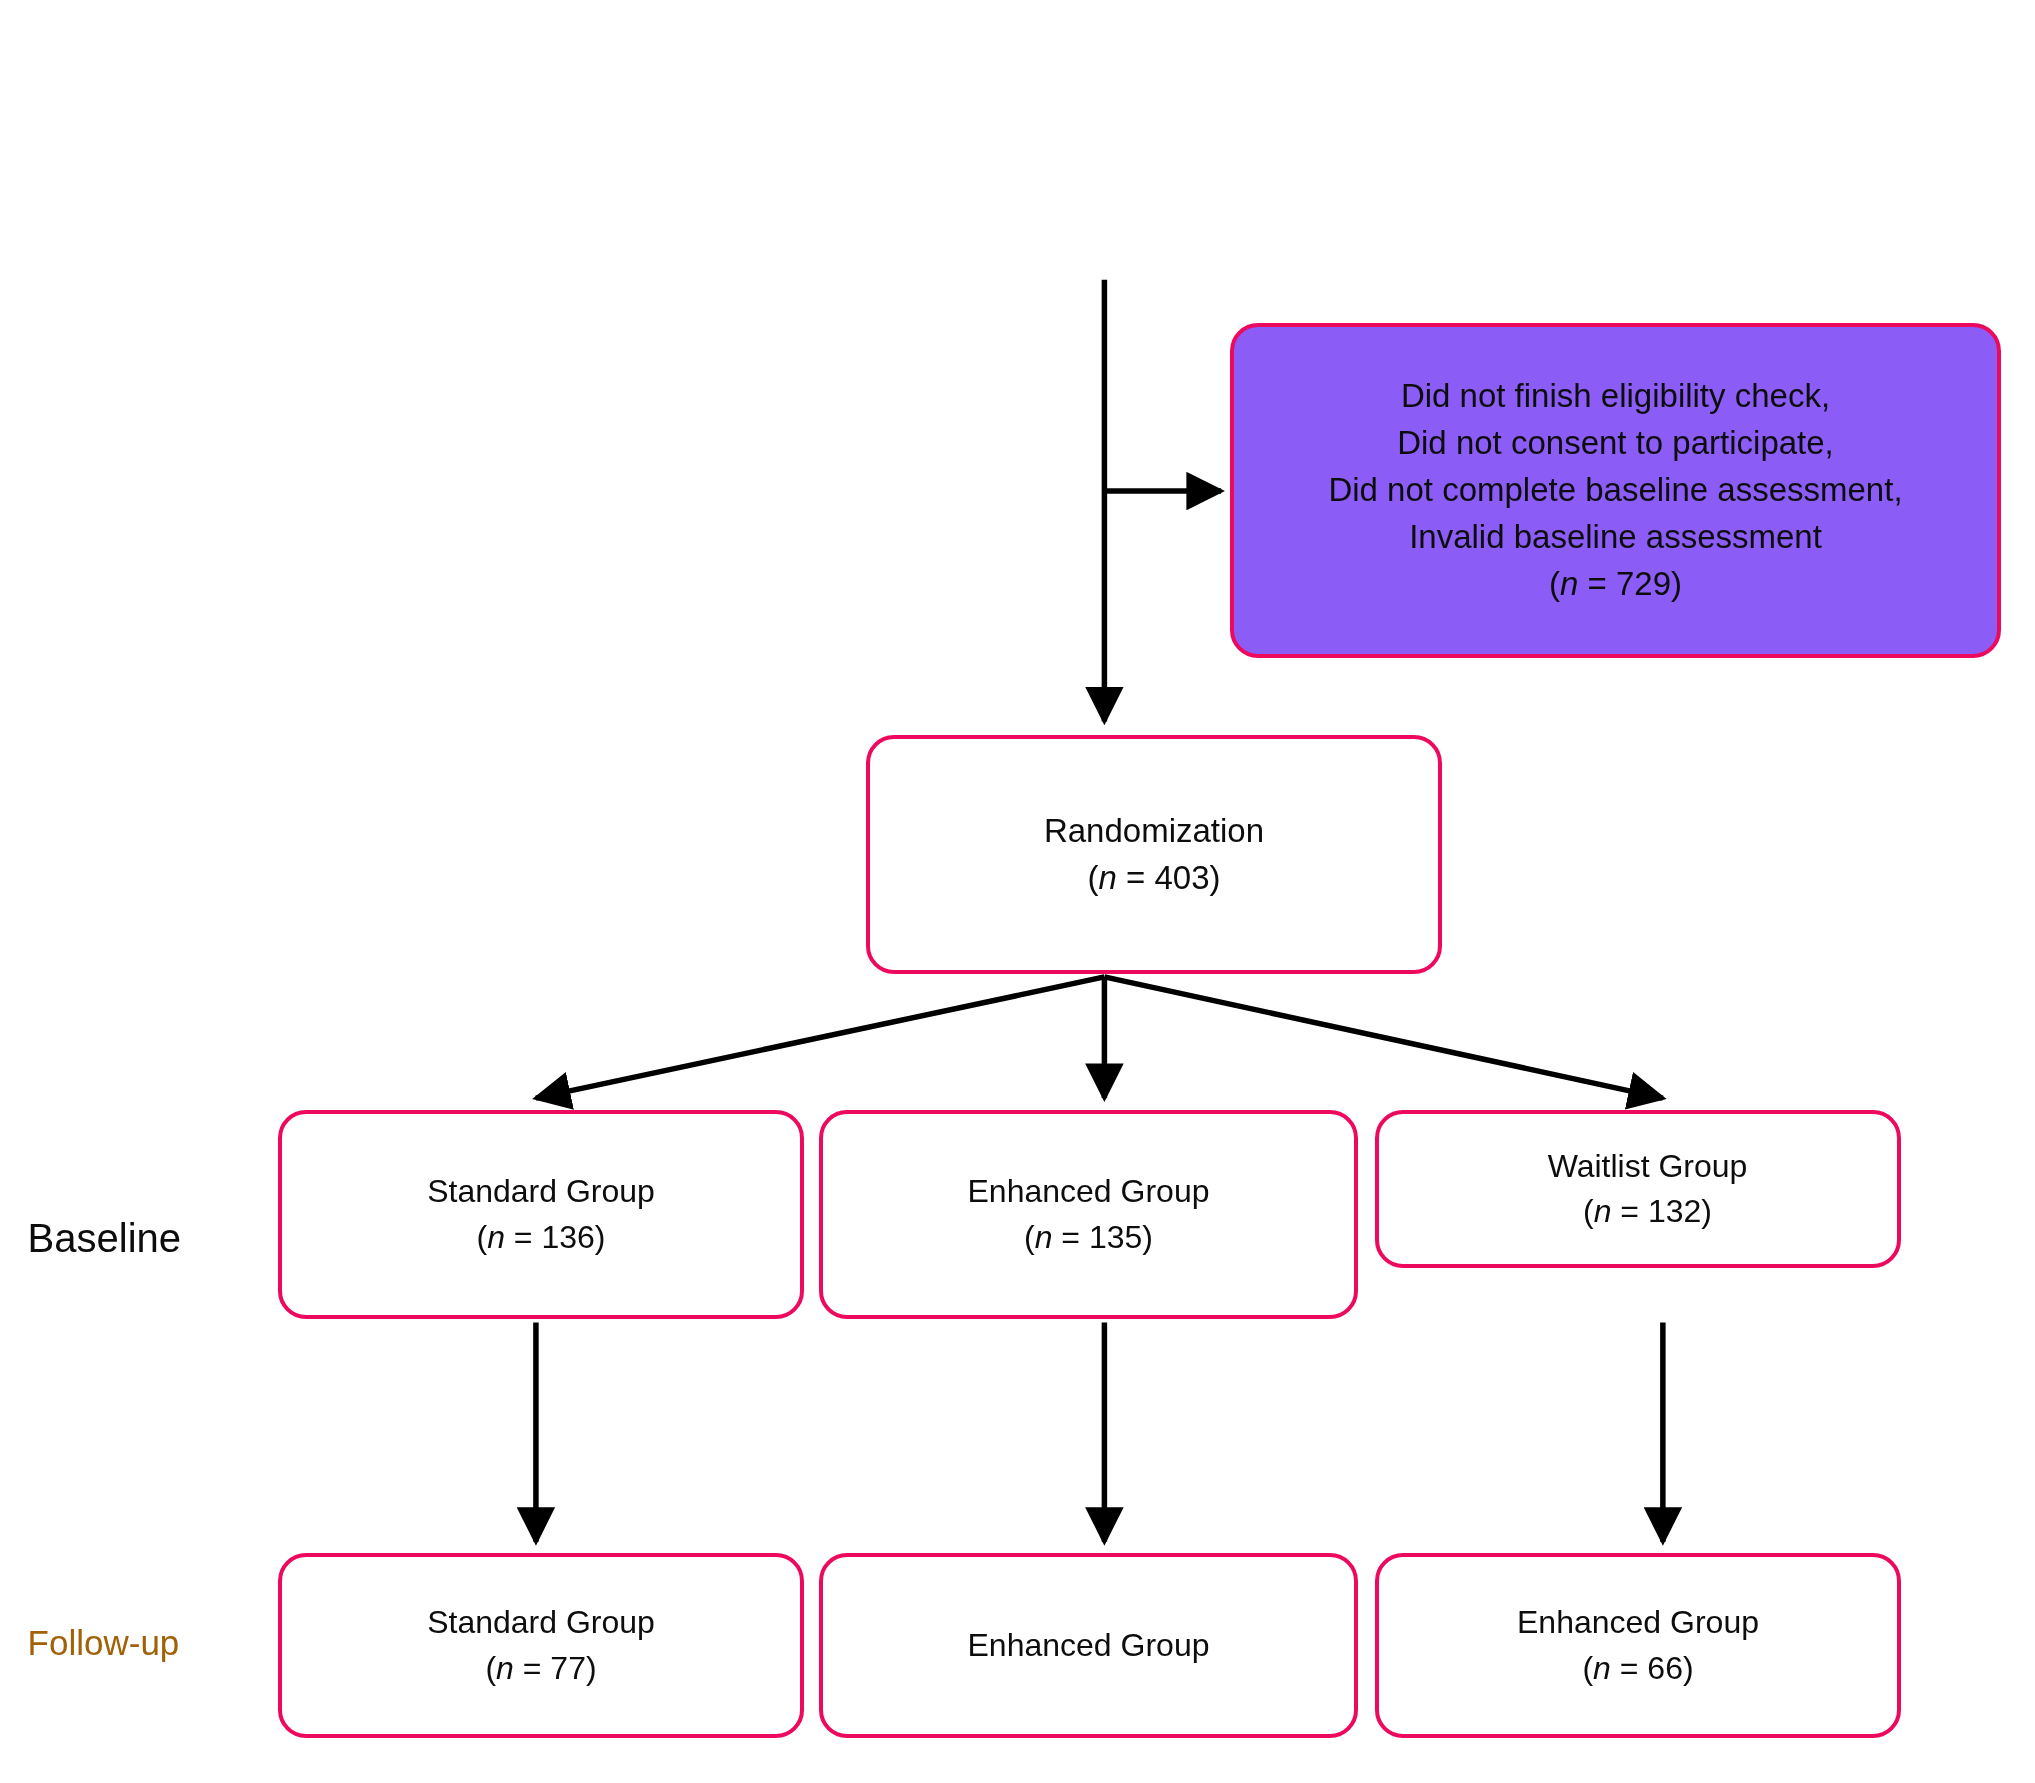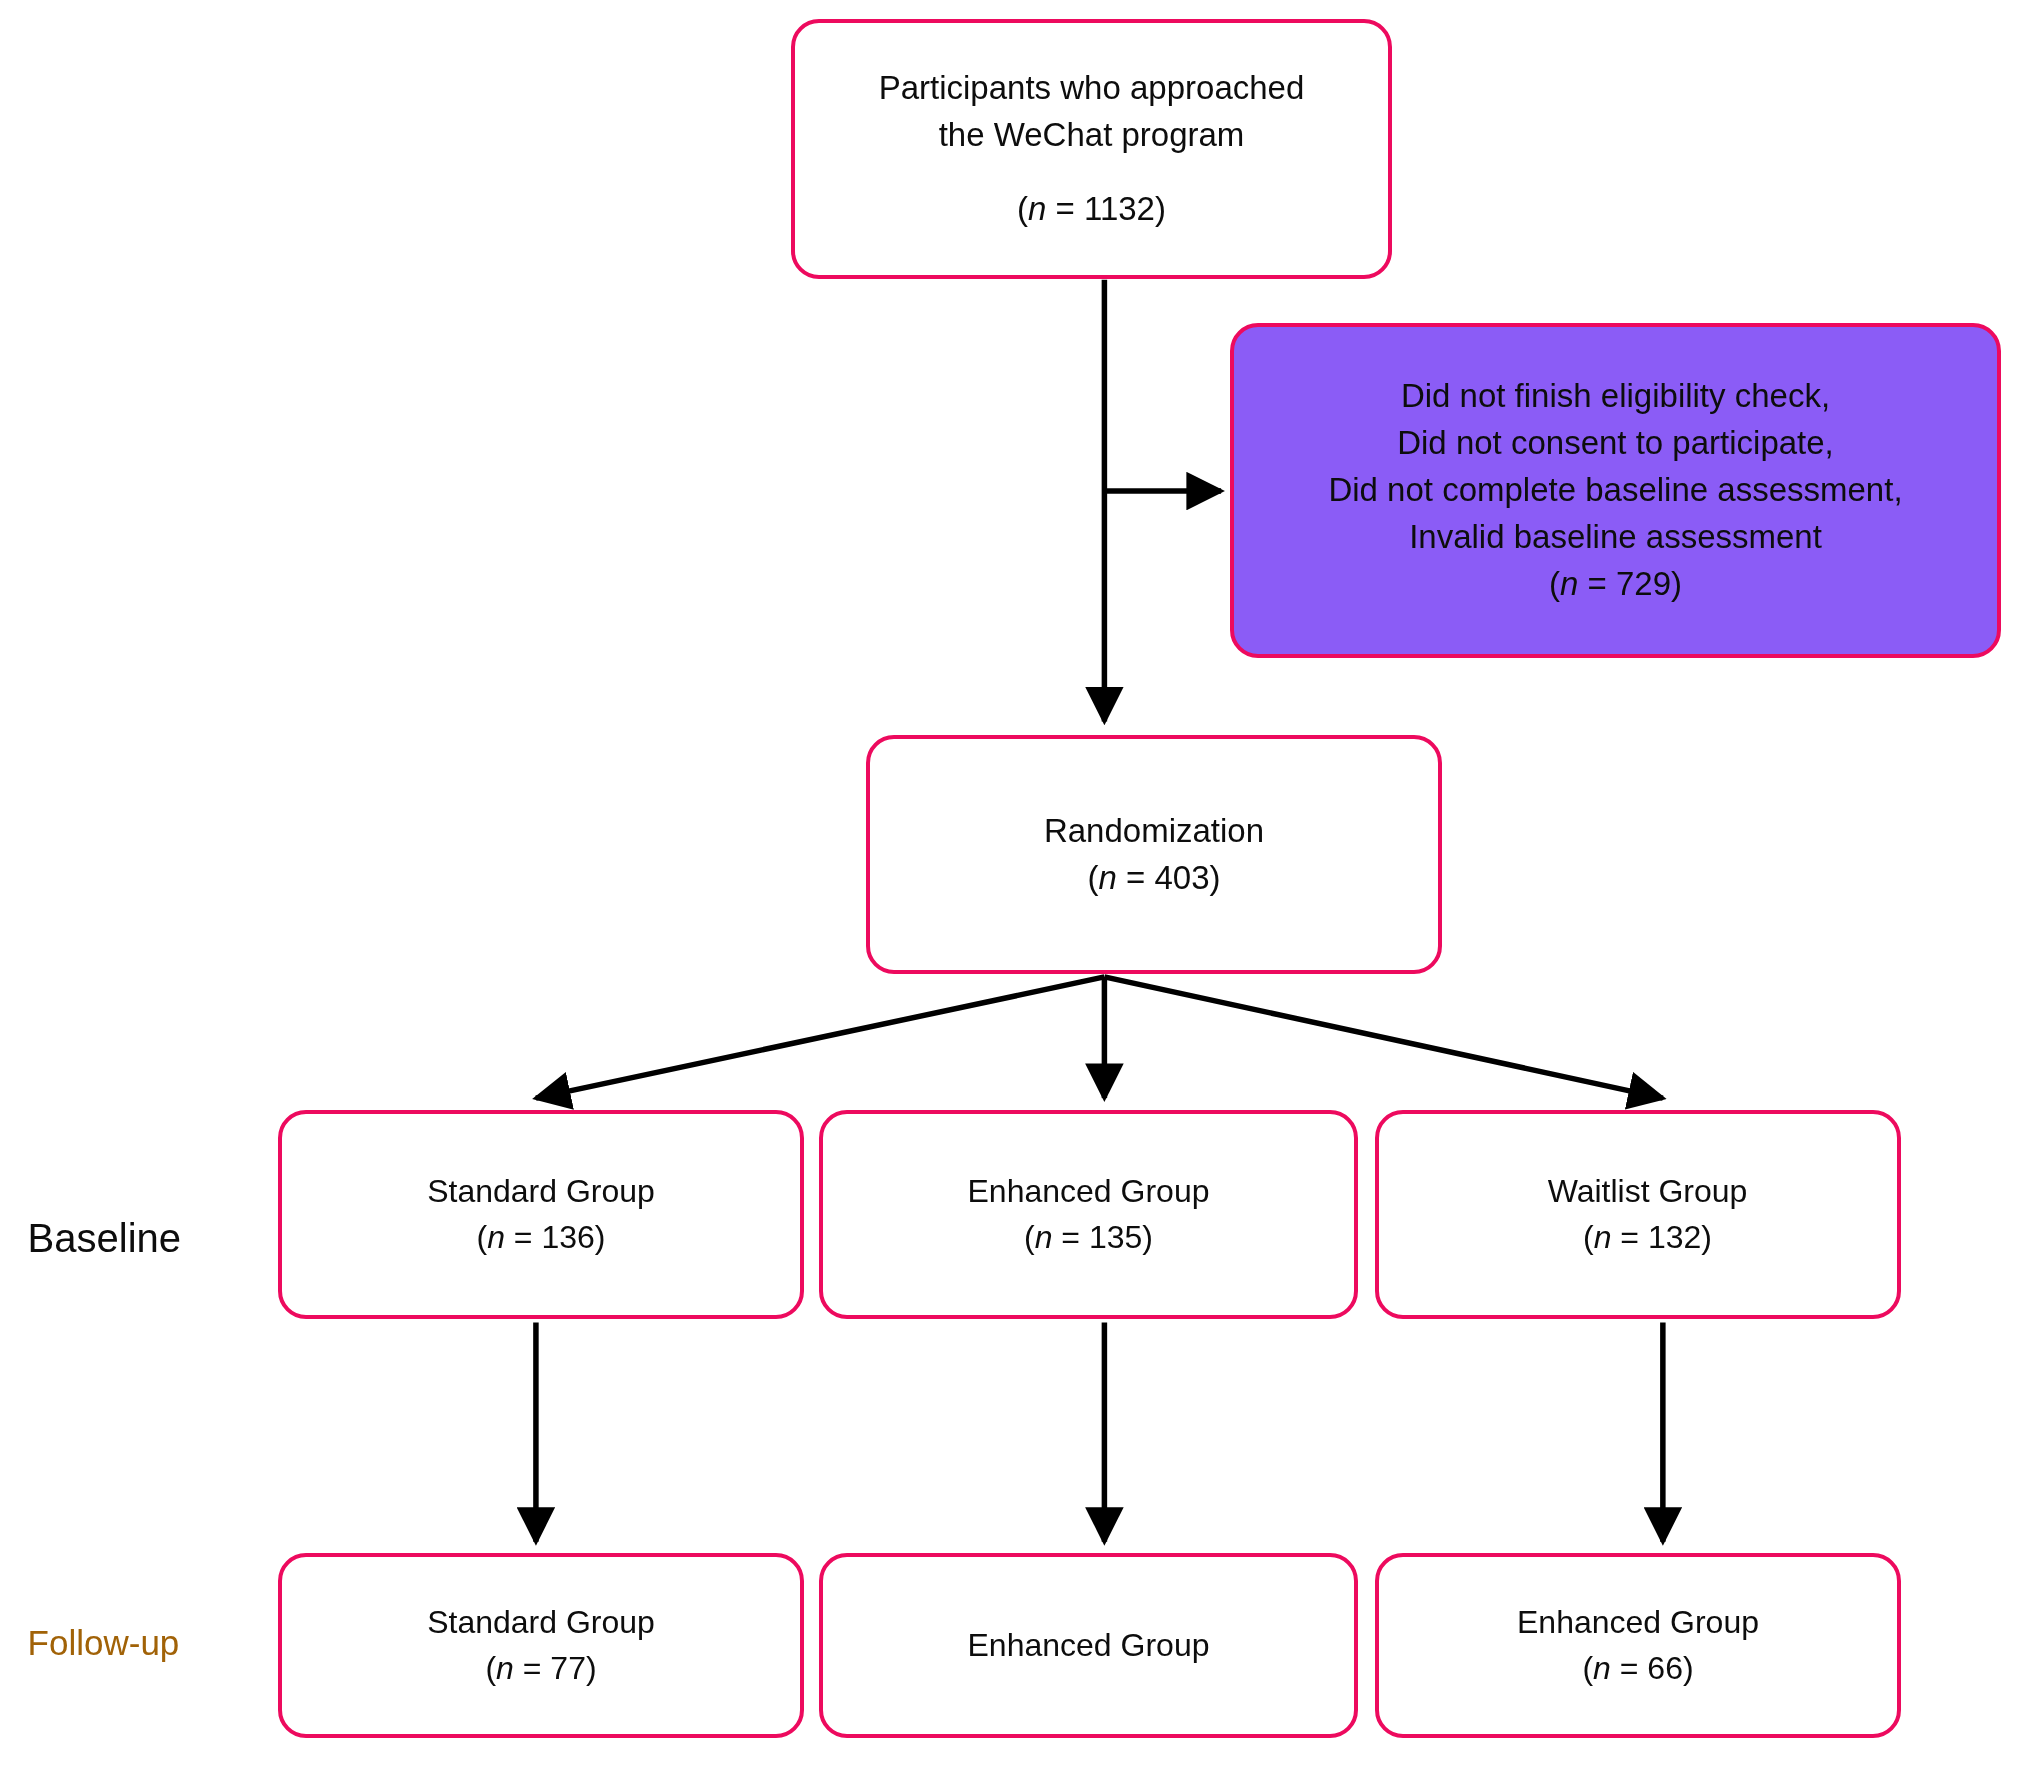--- a/index.html
+++ b/index.html
@@ -55,21 +55,21 @@
     z-index: 2;
   }
   
   #node-approached { left: 791px; top: 19px;   width: 601px; height: 260px; font-size: 33px; }
   #node-approached .gap { height: 27px; }
   #node-excluded  { left: 1230px; top: 323px;  width: 771px; height: 335px; font-size: 33px; }
   #node-random    { left: 822px; top: 735px; width: 576px; height: 239px; font-size: 33px; margin-left: 44px; }
 
   #node-base-std  { left: 278px;  top: 1110px; width: 526px; height: 209px; font-size: 32px; }
   #node-base-enh  { left: 819px; top: 1110px; width: 539px; height: 209px; font-size: 32px; }
-  #node-base-wl   { left: 1375px; top: 1110px; width: 526px; height: 209px; font-size: 32px; padding-left: 19px; }
+  #node-base-wl   { left: 1375px; top: 1110px; width: 526px; height: 158px; font-size: 32px; padding-left: 19px; }
 
   #node-fu-std    { left: 278px;  top: 1553px; width: 526px; height: 185px; font-size: 32px; }
   #node-fu-enh    { left: 819px; top: 1553px; width: 539px; height: 185px; font-size: 32px; }
   #node-fu-wl     { left: 1375px; top: 1553px; width: 526px; height: 185px; font-size: 32px; }
 
   #label-baseline  { left: 27.6px;  top: 1216px; font-size: 40px; }
   #label-followup  { left: 27.6px;  top: 1623px; font-size: 35px; }
 
   .n-italic { font-style: italic; }
 </style>
@@ -93,26 +93,20 @@
 
     <line x1="2205" y1="1950" x2="2205" y2="2192" stroke="#000000" stroke-width="11" marker-end="url(#arrowhead)"></line>
 
     <line x1="2205" y1="1950" x2="3320" y2="2192" stroke="#000000" stroke-width="11" marker-end="url(#arrowhead)"></line>
 
     <line x1="1070" y1="2640" x2="1070" y2="3078" stroke="#000000" stroke-width="11" marker-end="url(#arrowhead)"></line>
     <line x1="2205" y1="2640" x2="2205" y2="3078" stroke="#000000" stroke-width="11" marker-end="url(#arrowhead)"></line>
     <line x1="3320" y1="2640" x2="3320" y2="3078" stroke="#000000" stroke-width="11" marker-end="url(#arrowhead)"></line>
   </svg>
 
-  <div class="node" id="node-approached" style="border-color: rgb(237, 10, 94); background: rgb(255, 255, 255); color: rgb(13, 13, 13);">
-    <span class="line">Participants who approached</span>
-    <span class="line">the WeChat program</span>
-    <span class="gap"></span>
-    <span class="line nline">(<span class="n-italic">n</span> = 1132)</span>
-  </div>
 
   <div class="node" id="node-excluded" style="border-color: rgb(237, 10, 94); background: #8b5cf6; color: rgb(13, 13, 13);">
     <span class="line">Did not finish eligibility check,</span>
     <span class="line">Did not consent to participate,</span>
     <span class="line">Did not complete baseline assessment,</span>
     <span class="line">Invalid baseline assessment</span>
     <span class="line nline">(<span class="n-italic">n</span> = 729)</span>
   </div>
 
   <div class="node" id="node-random" style="border-color: rgb(237, 10, 94); background: rgb(255, 255, 255); color: rgb(13, 13, 13);">

